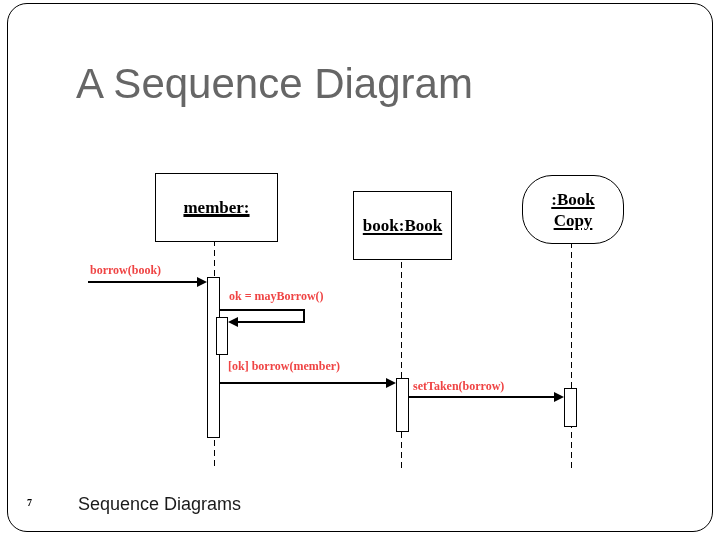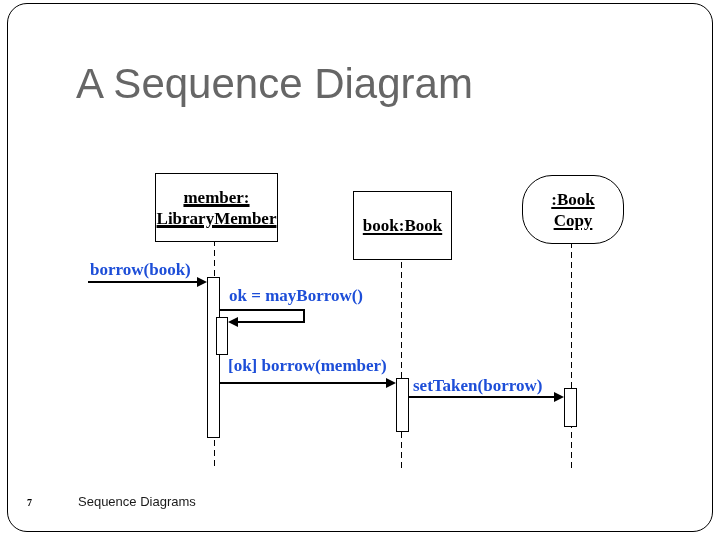--- a/index.html
+++ b/index.html
@@ -27,51 +27,50 @@
   .bar-member-nested{left:216px;top:317px;width:12px;height:38px;z-index:3;}
   .bar-book{left:396px;top:378px;width:13px;height:54px;}
   .bar-copy{left:564px;top:388px;width:13px;height:39px;}
   .mline{position:absolute;height:2px;background:#000;z-index:4;}
   .mvert{position:absolute;width:2px;background:#000;z-index:4;}
   .arrow-r{position:absolute;width:0;height:0;z-index:5;
         border-top:5px solid transparent;border-bottom:5px solid transparent;border-left:10px solid #000;}
   .arrow-l{position:absolute;width:0;height:0;z-index:5;
         border-top:5px solid transparent;border-bottom:5px solid transparent;border-right:10px solid #000;}
   .mlabel{position:absolute;font-family:"Liberation Serif",serif;font-weight:bold;
-        font-size:17px;line-height:18px;color:#1d4ed8;white-space:nowrap;z-index:5;}
+        font-size:12px;line-height:18px;color:#ef4444;white-space:nowrap;z-index:5;}
   .lbl-m1{left:90px;top:261px;}
   .lbl-m2{left:229px;top:287px;}
   .lbl-m3{left:228px;top:357px;}
   .lbl-m4{left:413px;top:377px;}
   .line-m1{left:88px;top:281px;width:110px;}
   .arr-m1{left:197px;top:277px;}
   .line-m2out{left:220px;top:309px;width:85px;}
   .vert-m2{left:303px;top:309px;height:14px;}
   .line-m2ret{left:238px;top:321px;width:67px;}
   .arr-m2{left:228px;top:317px;}
   .line-m3{left:220px;top:382px;width:167px;}
   .arr-m3{left:386px;top:378px;}
   .line-m4{left:409px;top:396px;width:146px;}
   .arr-m4{left:554px;top:392px;}
   .page-num{position:absolute;left:27px;top:497px;font-family:"Liberation Serif",serif;
         font-weight:bold;font-size:10px;color:#000;}
   .footer{position:absolute;left:78px;top:494px;font-family:"Liberation Sans",sans-serif;
-        font-size:13px;color:#1a1a1a;white-space:nowrap;}
+        font-size:18px;color:#1a1a1a;white-space:nowrap;}
 </style>
 </head>
 <body>
 
 <div id="slide">
   <div class="frame"></div>
 
   <div class="title">A Sequence Diagram</div>
 
   <div class="obox box-member">
     <span>member:</span>
-    <span>LibraryMember</span>
   </div>
   <div class="obox box-book">
     <span>book:Book</span>
   </div>
   <div class="obox box-copy">
     <span>:Book</span>
     <span>Copy</span>
   </div>
 
   <div class="lifeline ll-member"></div>

